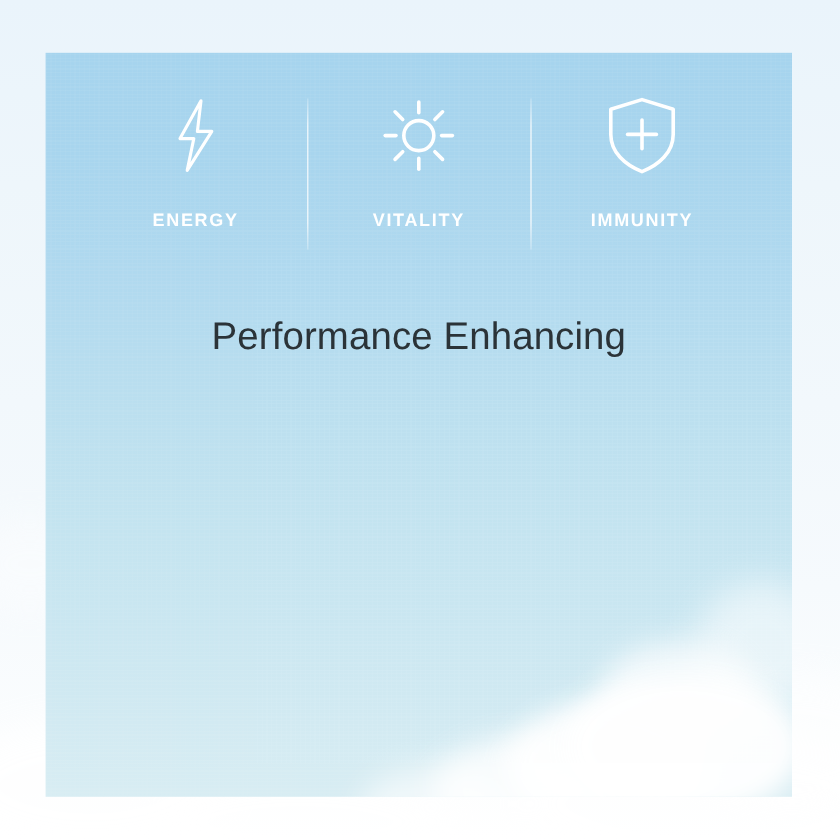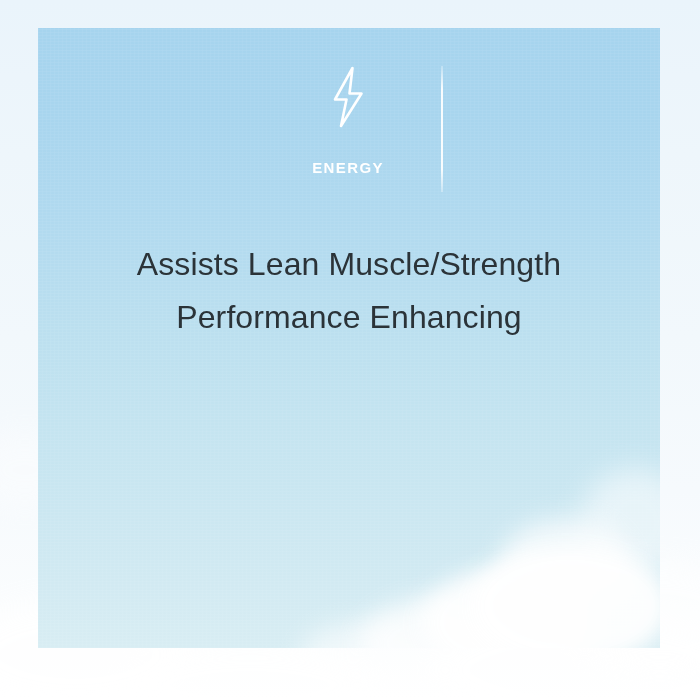--- a/index.html
+++ b/index.html
@@ -42,21 +42,21 @@
   .oc1 { left: -40px;  top: 600px; width: 230px; height: 110px; opacity: .85; }
   .oc2 { left: 120px;  top: 640px; width: 260px; height: 90px;  opacity: .7; }
   .oc3 { left: 430px;  top: 610px; width: 320px; height: 120px; opacity: .8; }
   .oc4 { left: 560px;  top: 560px; width: 200px; height: 120px; opacity: .55; }
   .oc5 { left: -30px;  top: 430px; width: 110px; height: 80px;  opacity: .35; }
 
   
   #benefits-panel {
     position: absolute;
     left: 38px;
-    top: 28px;
+    top: 44px;
     width: 622px;
     height: 620px;
     overflow: hidden;
     background:
       linear-gradient(180deg,
         #a6d4ee 0%,
         #a8d5ee 14%,
         #b0d9ef 30%,
         #bbdfef 48%,
         #c4e4f0 64%,
@@ -188,26 +188,51 @@
         <div class="icon-glyph">
           <svg width="44" height="62" viewBox="0 0 44 62" fill="none" stroke="#ffffff" stroke-width="2.6" stroke-linejoin="round" stroke-linecap="round">
             <path d="M26.5 2 L9 33.5 L20.5 33.5 L15 60 L35.5 27.5 L23.5 27.5 Z"></path>
           </svg>
         </div>
         <div class="icon-label">ENERGY</div>
       </div>
 
       <div class="icon-divider"></div>
 
+      <div class="icon-column">
+        <div class="icon-glyph">
+          <svg width="62" height="62" viewBox="0 0 62 62" fill="none" stroke="#ffffff" stroke-width="3" stroke-linecap="round">
+            <circle cx="31" cy="31" r="12.5"></circle>
+            <line x1="31" y1="3" x2="31" y2="12"></line>
+            <line x1="31" y1="50" x2="31" y2="59"></line>
+            <line x1="3" y1="31" x2="12" y2="31"></line>
+            <line x1="50" y1="31" x2="59" y2="31"></line>
+            <line x1="11.2" y1="11.2" x2="17.6" y2="17.6"></line>
+            <line x1="44.4" y1="44.4" x2="50.8" y2="50.8"></line>
+            <line x1="50.8" y1="11.2" x2="44.4" y2="17.6"></line>
+            <line x1="17.6" y1="44.4" x2="11.2" y2="50.8"></line>
+          </svg>
+        </div>
+        <div class="icon-label">VITALITY</div>
+      </div>
 
       <div class="icon-divider"></div>
 
+      <div class="icon-column">
+        <div class="icon-glyph">
+          <svg width="60" height="66" viewBox="0 0 60 66" fill="none" stroke="#ffffff" stroke-width="3" stroke-linejoin="round" stroke-linecap="round">
+            <path d="M30 3 L56 11 L56 32 C56 47 44 57.5 30 63 C16 57.5 4 47 4 32 L4 11 Z"></path>
+            <line x1="30" y1="20" x2="30" y2="44"></line>
+            <line x1="18" y1="32" x2="42" y2="32"></line>
+          </svg>
+        </div>
+        <div class="icon-label">IMMUNITY</div>
+      </div>
 
     </div>
 
     <div id="benefits-text">
 
-      <div class="benefit-line">Assists Lean Muscle/Strength</div>
       <div class="benefit-line">Performance Enhancing</div>
     </div>
 
   </div>
 </div>
 
 </body></html>

